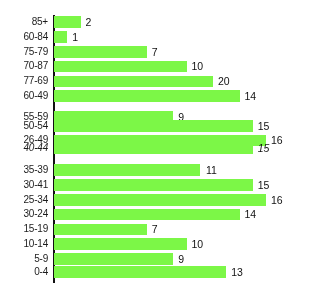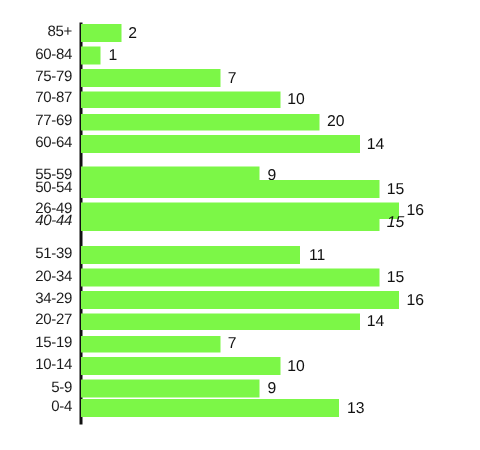--- a/index.html
+++ b/index.html
@@ -125,21 +125,21 @@
           </div>
         </div>
         <div class="bar-row" style="top: 59.2px;">
           <div class="cat-label">77-69</div>
           <div class="bar-track">
             <div class="bar-fill" style="width: 159px; background: rgb(124, 247, 71);"></div>
             <div class="value-label" style="left: 164px;">20</div>
           </div>
         </div>
         <div class="bar-row" style="top: 74px;">
-          <div class="cat-label">60-64</div>
+          <div class="cat-label">60-49</div>
           <div class="bar-track">
             <div class="bar-fill" style="width: 185.5px; background: rgb(124, 247, 71);"></div>
             <div class="value-label" style="left: 190.5px;">14</div>
           </div>
         </div>
         <div class="bar-row" style="top: 95px;">
           <div class="cat-label">55-59</div>
           <div class="bar-track">
             <div class="bar-fill" style="width: 119.25px; background: rgb(124, 247, 71);"></div>
             <div class="value-label" style="left: 124.25px;">9</div>
@@ -160,42 +160,42 @@
           </div>
         </div>
         <div class="bar-row" style="top: 126px; font-style: italic;">
           <div class="cat-label">40-44</div>
           <div class="bar-track">
             <div class="bar-fill" style="width: 198.75px; background: rgb(124, 247, 71);"></div>
             <div class="value-label" style="left: 203.75px;">15</div>
           </div>
         </div>
         <div class="bar-row" style="top: 148px;">
-          <div class="cat-label">51-39</div>
+          <div class="cat-label">35-39</div>
           <div class="bar-track">
             <div class="bar-fill" style="width: 145.75px; background: rgb(124, 247, 71);"></div>
             <div class="value-label" style="left: 152px;">11</div>
           </div>
         </div>
         <div class="bar-row" style="top: 162.8px;">
-          <div class="cat-label">20-34</div>
+          <div class="cat-label">30-41</div>
           <div class="bar-track">
             <div class="bar-fill" style="width: 198.75px; background: rgb(124, 247, 71);"></div>
             <div class="value-label" style="left: 203.75px;">15</div>
           </div>
         </div>
         <div class="bar-row" style="top: 177.6px;">
-          <div class="cat-label">34-29</div>
+          <div class="cat-label">25-34</div>
           <div class="bar-track">
             <div class="bar-fill" style="width: 212px; background: rgb(124, 247, 71);"></div>
             <div class="value-label" style="left: 217px;">16</div>
           </div>
         </div>
         <div class="bar-row" style="top: 192.4px;">
-          <div class="cat-label">20-27</div>
+          <div class="cat-label">30-24</div>
           <div class="bar-track">
             <div class="bar-fill" style="width: 185.5px; background: rgb(124, 247, 71);"></div>
             <div class="value-label" style="left: 190.5px;">14</div>
           </div>
         </div>
         <div class="bar-row" style="top: 207.2px;">
           <div class="cat-label">15-19</div>
           <div class="bar-track">
             <div class="bar-fill" style="width: 92.75px; background: rgb(124, 247, 71);"></div>
             <div class="value-label" style="left: 97.75px;">7</div>

